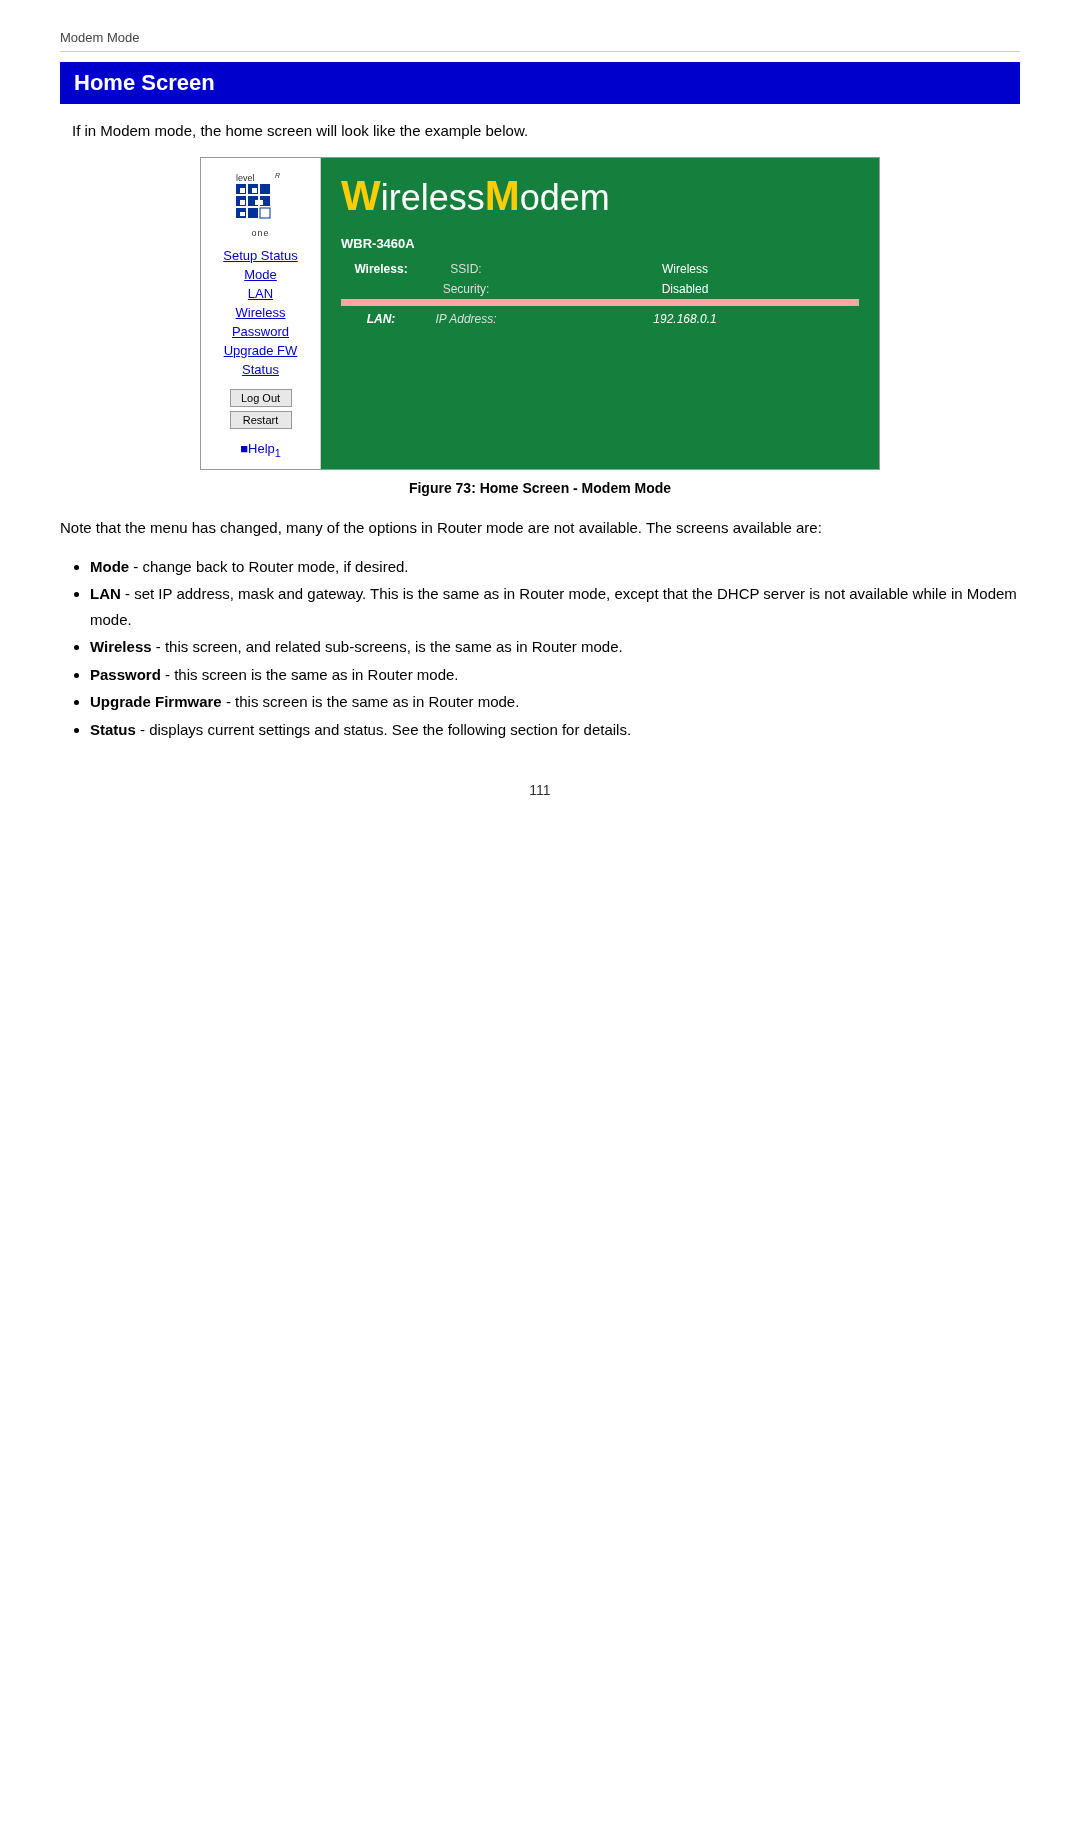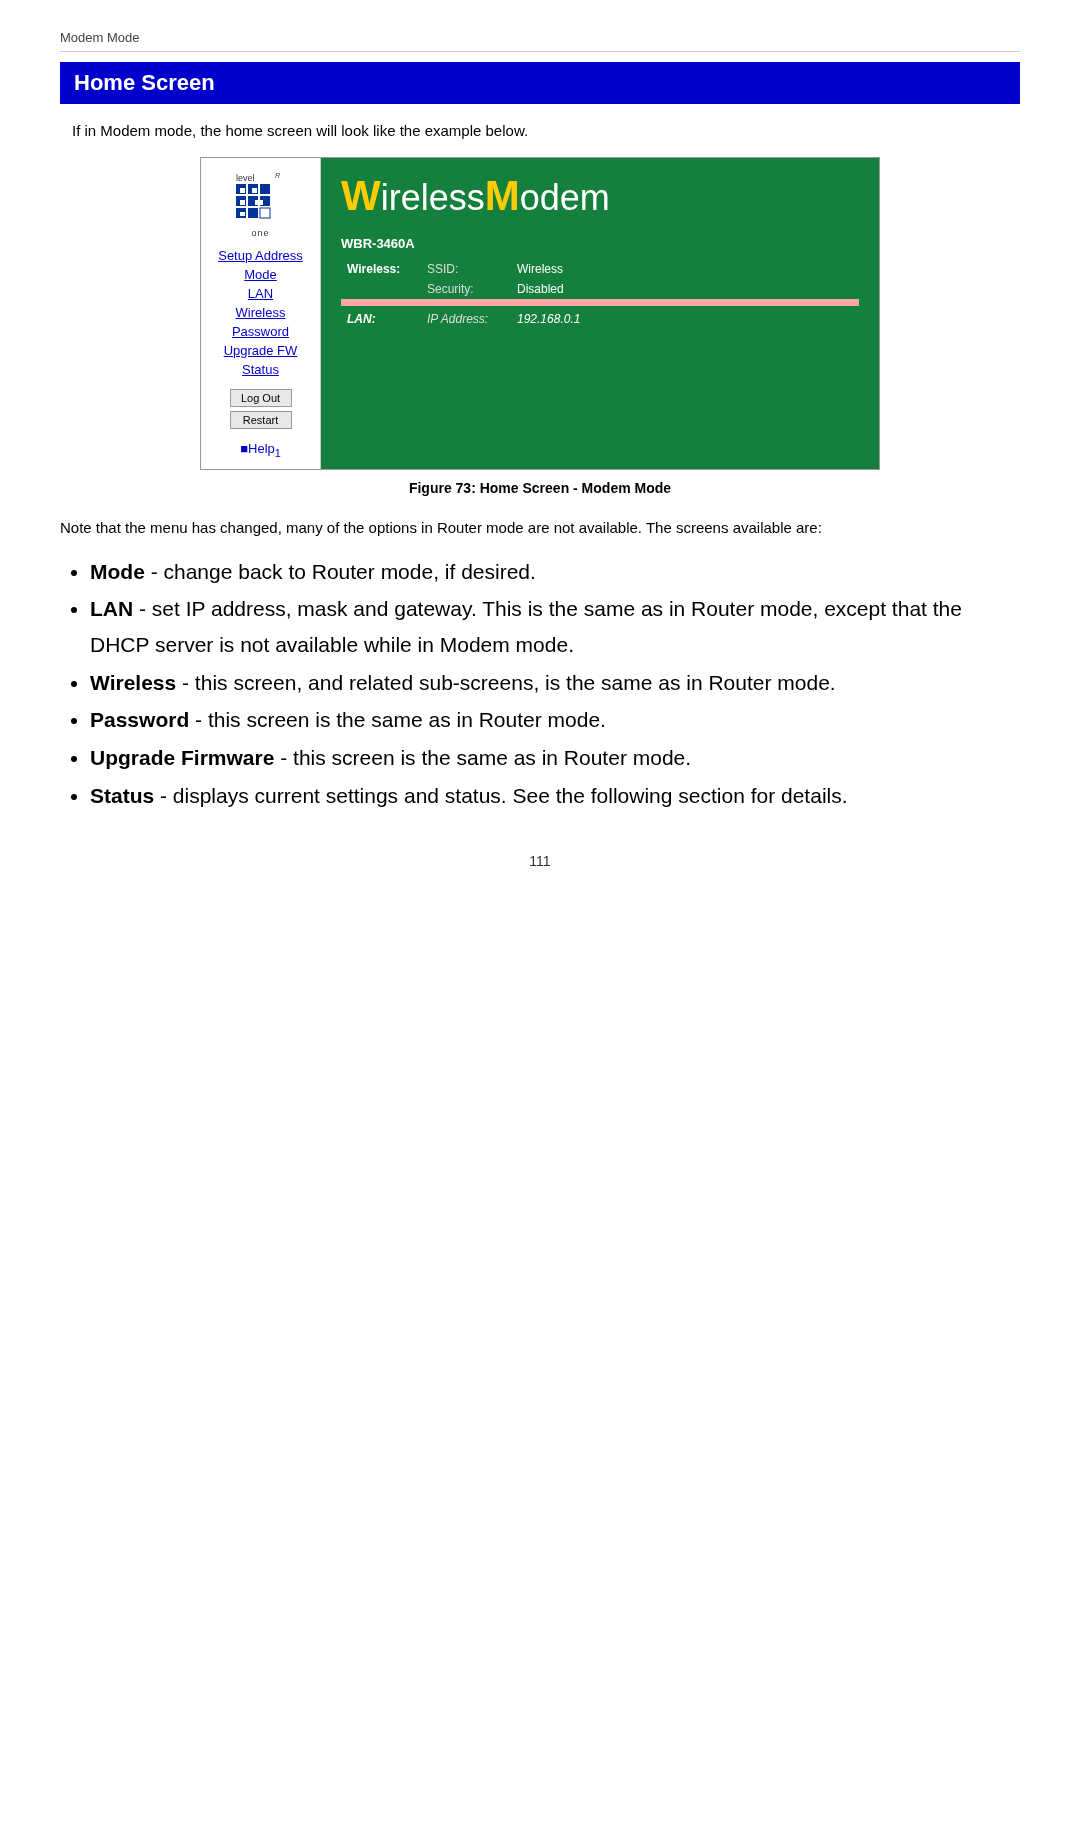--- a/index.html
+++ b/index.html
@@ -116,20 +116,21 @@
     }
     .device-name {
       font-size: 13px;
       font-weight: bold;
       color: #fff;
       margin-bottom: 8px;
     }
     .info-table {
       width: 100%;
       border-collapse: collapse;
+      text-align: center;
     }
     .info-table tr td {
       font-size: 12px;
       color: #fff;
       padding: 3px 6px;
       vertical-align: top;
     }
     .info-table td.label {
       font-weight: bold;
       white-space: nowrap;
@@ -157,21 +158,21 @@
       font-size: 15px;
       line-height: 1.6;
       margin-bottom: 14px;
     }
     .bullet-list {
       list-style: disc;
       margin-left: 30px;
       margin-bottom: 10px;
     }
     .bullet-list li {
-      font-size: 21px;
+      font-size: 15px;
       line-height: 1.7;
       margin-bottom: 2px;
     }
     .page-number {
       text-align: center;
       font-size: 14px;
       margin-top: 40px;
       color: #333;
     }
   </style>
@@ -211,21 +212,21 @@
 
         <rect x="7" y="20" width="5" height="5" fill="#fff"></rect>
         <rect x="19" y="20" width="5" height="5" fill="#fff"></rect>
         <rect x="7" y="32" width="5" height="5" fill="#fff"></rect>
         <rect x="22" y="32" width="8" height="5" fill="#fff"></rect>
         <rect x="7" y="44" width="5" height="4" fill="#fff"></rect>
       </svg>
       <div class="logo-text">one</div>
     </div>
     <div class="nav-links">
-      <a class="nav-link">Setup Address</a>
+      <a class="nav-link">Setup Status</a>
       <a class="nav-link">Mode</a>
       <a class="nav-link">LAN</a>
       <a class="nav-link">Wireless</a>
       <a class="nav-link">Password</a>
       <a class="nav-link">Upgrade FW</a>
       <a class="nav-link">Status</a>
     </div>
     <div class="btn-row">
       <button class="sidebar-btn">Log Out</button>
       <button class="sidebar-btn">Restart</button>

